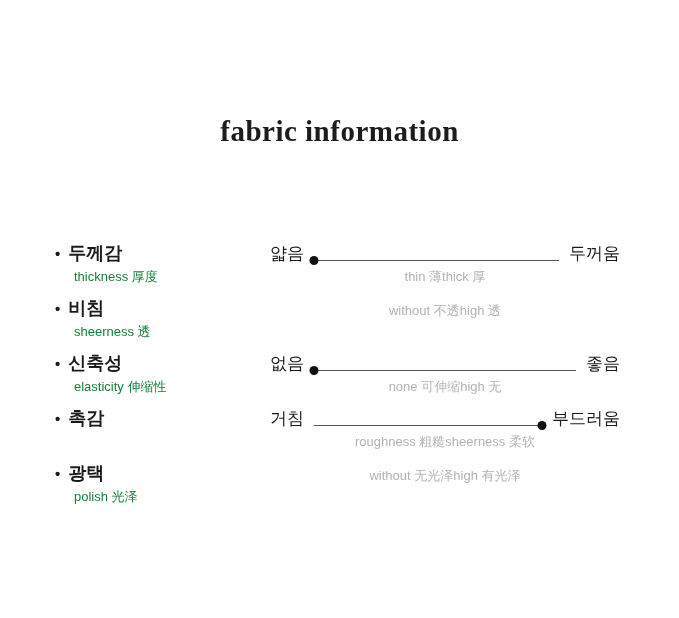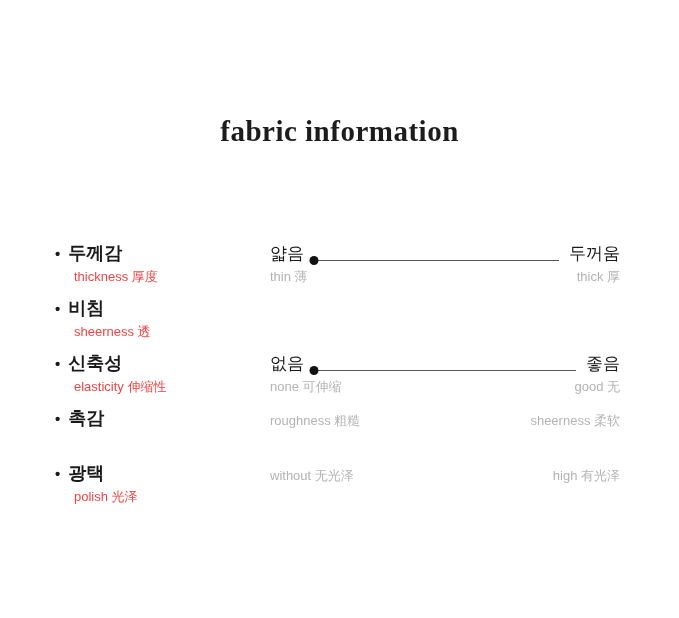--- a/index.html
+++ b/index.html
@@ -49,21 +49,21 @@
   }
   .bullet {
     font-size: 15px;
     margin-right: 8px;
     color: #1a1a1a;
   }
   .prop-sub {
     padding-left: 19px;
     margin-top: 5px;
     font-size: 13px;
-    color: #ef4444;
+    color: #15803d;
     line-height: 15px;
   }
   .slider {
     flex: 1;
     padding-top: 1px;
   }
   .scale-top {
     display: flex;
     align-items: flex-end;
     gap: 10px;
@@ -90,21 +90,21 @@
   .dot {
     position: absolute;
     top: 0;
     width: 9px; height: 9px;
     border-radius: 50%;
     background: #111111;
     transform: translateX(-50%);
   }
   .scale-sub {
     display: flex;
-    justify-content: space-between;
+    justify-content: center;
     margin-top: 4px;
     font-size: 13px;
     color: #b3b3b3;
     line-height: 15px;
   }
 </style>
 </head>
 <body>
 
 <div class="page">
@@ -139,20 +139,24 @@
 
     <div class="prop-row">
       <div class="prop">
         <div class="prop-name">
           <span class="bullet">•</span>
           <span>비침</span>
         </div>
         <div class="prop-sub">sheerness 透</div>
       </div>
       <div class="slider">
+        <div class="scale-sub">
+          <span>without 不透</span>
+          <span>high 透</span>
+        </div>
       </div>
     </div>
 
     <div class="prop-row">
       <div class="prop">
         <div class="prop-name">
           <span class="bullet">•</span>
           <span>신축성</span>
         </div>
         <div class="prop-sub">elasticity 伸缩性</div>
@@ -161,33 +165,41 @@
         <div class="scale-top">
           <span class="end-label">없음</span>
           <div class="track">
             <div class="line"></div>
             <div class="dot" style="left: 0%;"></div>
           </div>
           <span class="end-label">좋음</span>
         </div>
         <div class="scale-sub">
           <span>none 可伸缩</span>
-          <span>good 无</span>
+          <span>high 无</span>
         </div>
       </div>
     </div>
 
     <div class="prop-row">
       <div class="prop">
         <div class="prop-name">
           <span class="bullet">•</span>
           <span>촉감</span>
         </div>
       </div>
       <div class="slider">
+        <div class="scale-top">
+          <span class="end-label">거침</span>
+          <div class="track">
+            <div class="line"></div>
+            <div class="dot" style="left: 100%;"></div>
+          </div>
+          <span class="end-label">부드러움</span>
+        </div>
         <div class="scale-sub">
           <span>roughness 粗糙</span>
           <span>sheerness 柔软</span>
         </div>
       </div>
     </div>
 
     <div class="prop-row">
       <div class="prop">
         <div class="prop-name">

